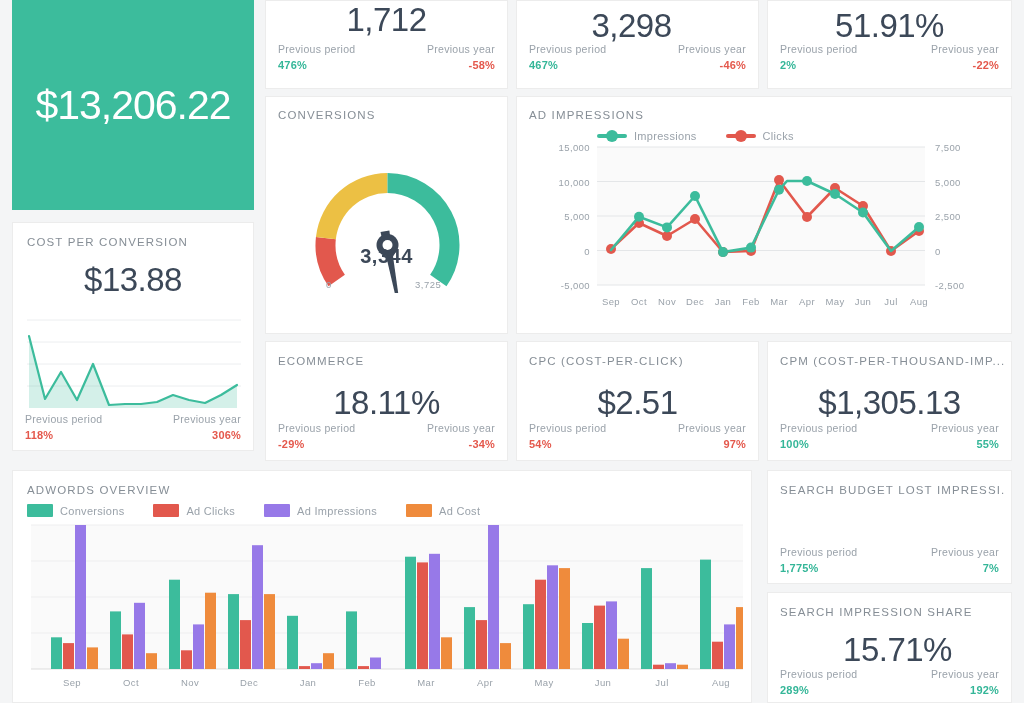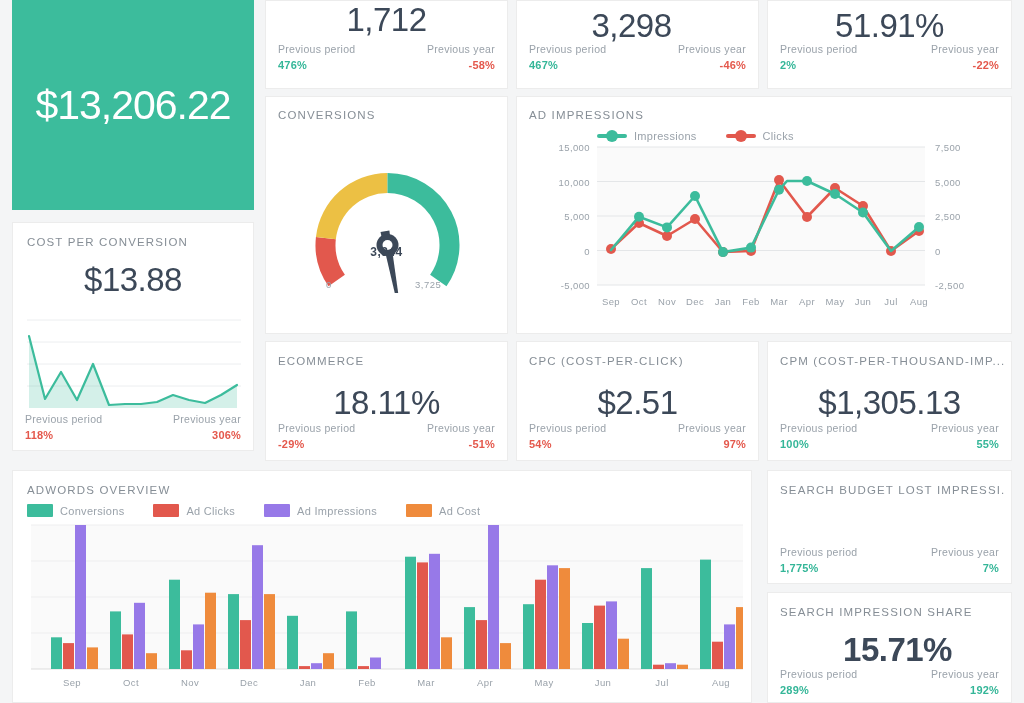--- a/index.html
+++ b/index.html
@@ -73,21 +73,21 @@
     white-space: nowrap;
   }
 
   
   .gauge-wrap { position: absolute; left: 0; right: 0; top: 26px; height: 170px; }
   .gauge-val {
     position: absolute;
     width: 100%;
     top: 122px;
     text-align: center;
-    font-size: 12px;
+    font-size: 20px;
     font-weight: bold;
     color: #3c4858;
     letter-spacing: 0.5px;
   }
   .gauge-min, .gauge-max {
     position: absolute;
     font-size: 9.5px;
     color: #9aa2aa;
     top: 156px;
     letter-spacing: 0.5px;
@@ -288,21 +288,21 @@
   <div class="card" style="left:265px; top:341px; width:243px; height:120px;">
     <div class="card-title" style="position:absolute;left:12px;top:13px;">ECOMMERCE</div>
     <div class="big-value" style="position:absolute;left:0;right:0;top:42px;">18.11%</div>
     <div class="cmp-row" style="top:80px;">
       <div class="cmp-col">
         <span class="cmp-label">Previous period</span>
         <span class="cmp-val neg">-29%</span>
       </div>
       <div class="cmp-col right">
         <span class="cmp-label">Previous year</span>
-        <span class="cmp-val neg">-51%</span>
+        <span class="cmp-val neg">-34%</span>
       </div>
     </div>
   </div>
 
   <div class="card" style="left:516px; top:341px; width:243px; height:120px;">
     <div class="card-title" style="position:absolute;left:12px;top:13px;">CPC (COST-PER-CLICK)</div>
     <div class="big-value" style="position:absolute;left:0;right:0;top:42px;">$2.51</div>
     <div class="cmp-row" style="top:80px;">
       <div class="cmp-col">
         <span class="cmp-label">Previous period</span>
@@ -468,21 +468,21 @@
       </div>
       <div class="cmp-col right">
         <span class="cmp-label">Previous year</span>
         <span class="cmp-val pos">7%</span>
       </div>
     </div>
   </div>
 
   <div class="card" style="left:767px; top:592px; width:245px; height:111px;">
     <div class="card-title" style="position:absolute;left:12px;top:13px;width:225px;">SEARCH IMPRESSION SHARE</div>
-    <div class="big-value" style="position:absolute;left:16px;right:0;top:38px;font-weight:bold;">15.71%</div>
+    <div class="big-value" style="position:absolute;left:16px;right:0;top:38px;">15.71%</div>
     <div class="cmp-row" style="top:75px;">
       <div class="cmp-col">
         <span class="cmp-label">Previous period</span>
         <span class="cmp-val pos">289%</span>
       </div>
       <div class="cmp-col right">
         <span class="cmp-label">Previous year</span>
         <span class="cmp-val pos">192%</span>
       </div>
     </div>

